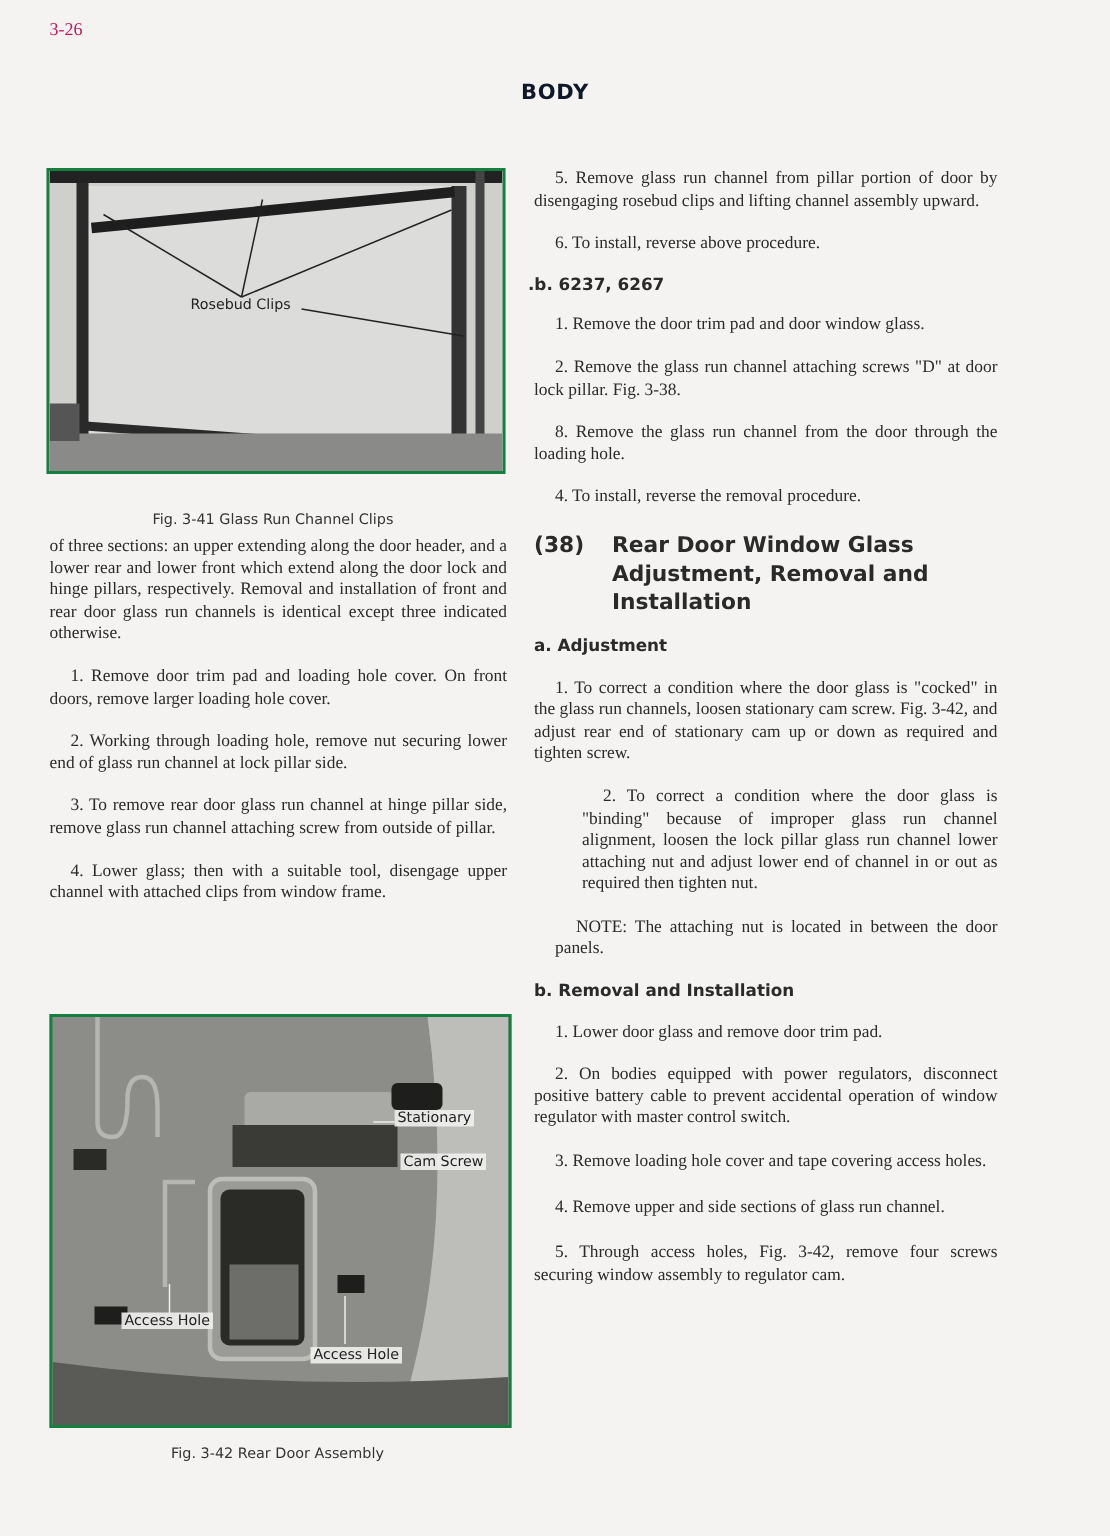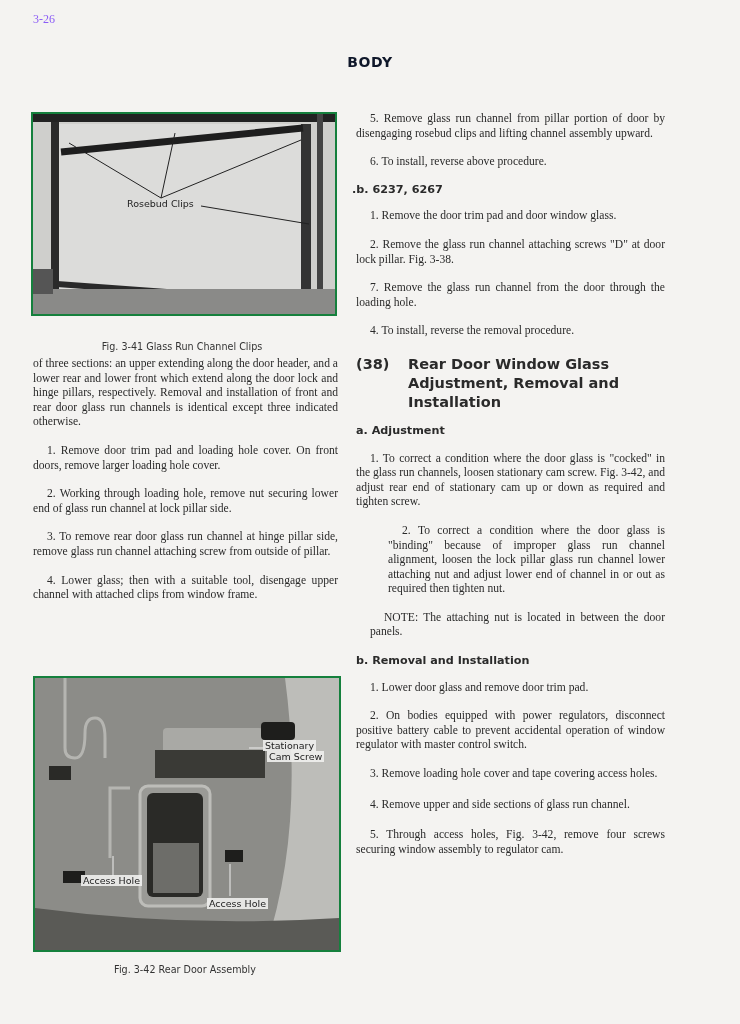--- a/index.html
+++ b/index.html
@@ -1,19 +1,19 @@
 <!DOCTYPE html>
 <html><head>
 <meta charset="utf-8">
 <style>
   html,body{margin:0;padding:0;}
   body{width:740px;height:1024px;background:#f4f3f1;position:relative;overflow:hidden;
        font-family:"Liberation Serif","DejaVu Serif",serif;color:#2a2a2a;}
   .abs{position:absolute;}
-  .pagenum{left:33px;top:12px;font-size:12px;color:#8b5cf6;}
+  .pagenum{left:33px;top:12px;font-size:12px;color:#be185d;}
   .header{left:0;width:740px;top:54px;text-align:center;font-family:"DejaVu Sans","Liberation Sans",sans-serif;
           font-size:14px;font-weight:bold;letter-spacing:0.5px;color:#0f172a;}
   .col{position:absolute;font-size:11.6px;line-height:14.6px;text-align:justify;}
   .col p{margin:0;}
   .ind{text-indent:14px;}
   .subhead{font-family:"DejaVu Sans","Liberation Sans",sans-serif;font-weight:bold;font-size:11.2px;}
   .sechead{font-family:"DejaVu Sans","Liberation Sans",sans-serif;font-weight:bold;font-size:14.5px;line-height:19px;display:flex;}
   .sechead .num{width:52px;}
   .caption{font-family:"DejaVu Sans","Liberation Sans",sans-serif;font-size:9.6px;color:#333;text-align:center;}
   .figure{position:absolute;border:2px solid #15803d;overflow:hidden;}
@@ -77,33 +77,33 @@
     <rect x="28" y="193" width="22" height="12" fill="#1e1e1c"></rect>
     <path d="M30 0 V70 Q30 80 40 80 Q50 80 50 55 Q50 40 60 40 Q70 40 70 60 V80" stroke="#b5b5b1" stroke-width="3" fill="none"></path>
     <path d="M95 110 H75 V180" stroke="#b5b5b1" stroke-width="3" fill="none"></path>
     <g stroke="#eee" stroke-width="1">
       <line x1="78" y1="198" x2="78" y2="178"></line>
       <line x1="195" y1="218" x2="195" y2="186"></line>
       <line x1="214" y1="70" x2="228" y2="70"></line>
     </g>
   </svg>
   <div class="fig-label" style="left:228px;top:62px;">Stationary</div>
-  <div class="fig-label" style="left:232px;top:73px;">Cam Screw</div>
+  <div class="fig-label" style="left:232px;top:91px;">Cam Screw</div>
   <div class="fig-label" style="left:46px;top:197px;">Access Hole</div>
   <div class="fig-label" style="left:172px;top:220px;">Access Hole</div>
 </div>
 <div class="abs caption" style="left:33px;top:964px;width:304px;">Fig. 3-42  Rear Door Assembly</div>
 
 <div class="col" style="left:356px;top:112px;width:309px;">
   <p class="ind">5. Remove glass run channel from pillar portion of door by disengaging rosebud clips and lifting channel assembly upward.</p>
   <p class="ind" style="margin-top:14px;">6. To install, reverse above procedure.</p>
   <p class="subhead" style="margin-top:13px;margin-left:-4px;">.b. 6237, 6267</p>
   <p class="ind" style="margin-top:12px;">1. Remove the door trim pad and door window glass.</p>
   <p class="ind" style="margin-top:14px;">2. Remove the glass run channel attaching screws "D" at door lock pillar. Fig. 3-38.</p>
-  <p class="ind" style="margin-top:14px;">7. Remove the glass run channel from the door through the loading hole.</p>
+  <p class="ind" style="margin-top:14px;">8. Remove the glass run channel from the door through the loading hole.</p>
   <p class="ind" style="margin-top:14px;">4. To install, reverse the removal procedure.</p>
 
   <div class="sechead" style="margin-top:16px;">
     <span class="num">(38)</span>
     <span>
       <span style="display:block">Rear Door Window Glass</span>
       <span style="display:block">Adjustment, Removal and</span>
       <span style="display:block">Installation</span>
     </span>
   </div>

